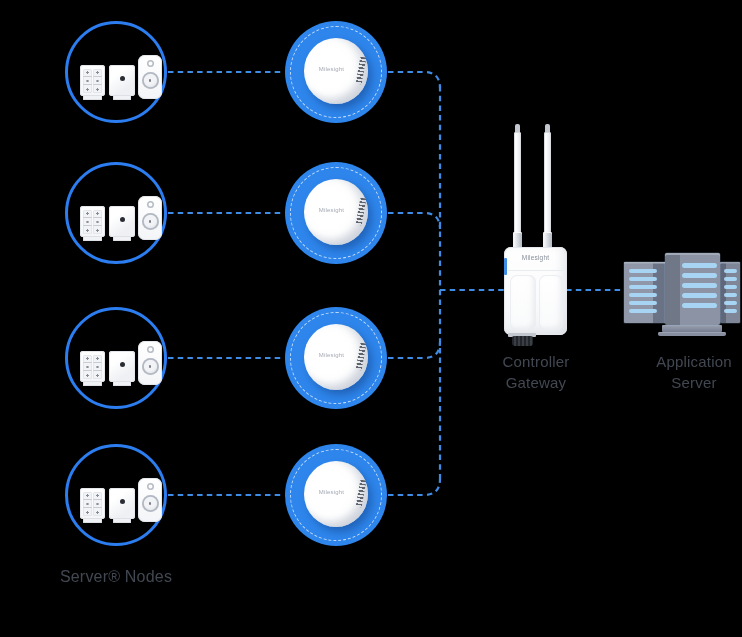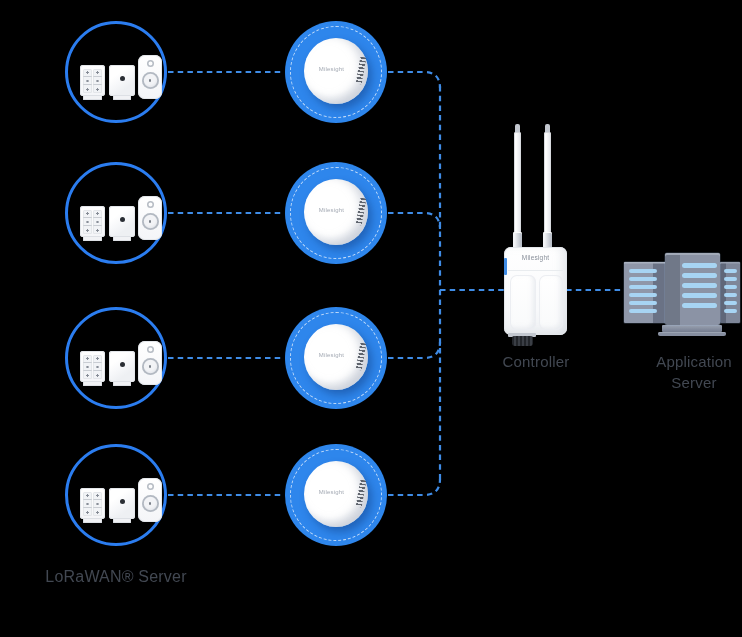--- a/index.html
+++ b/index.html
@@ -309,22 +309,23 @@
       <span class="stripe s1"></span>
         <span class="stripe s2"></span>
         <span class="stripe s3"></span>
       <span class="stripe s4"></span>
         <span class="stripe s5"></span>
     </div>
     <div class="pedestal"></div>
     <div class="ped-base"></div>
   </div>
 
-  <div class="lbl lbl-bottom lbl-lorawan">LoRaWAN® Server</div>
+  <div class="lbl lbl-bottom lbl-lorawan">Server® Nodes</div>
   <div class="lbl lbl-stack lbl-controller">
     <div>Controller</div>
+    <div>Gateway</div>
   </div>
   <div class="lbl lbl-stack lbl-server">
     <div>Application</div>
     <div>Server</div>
   </div>
 
 </div>
 
 </body></html>

